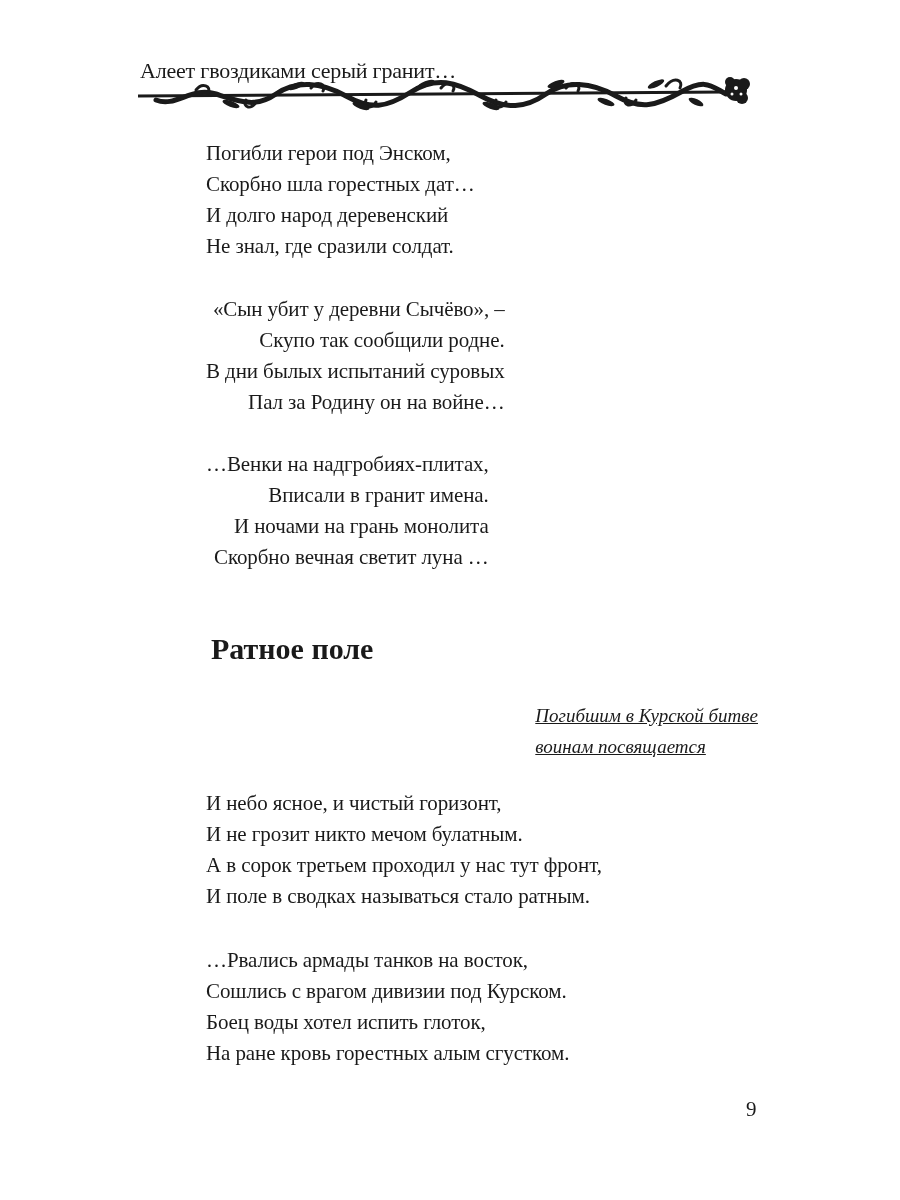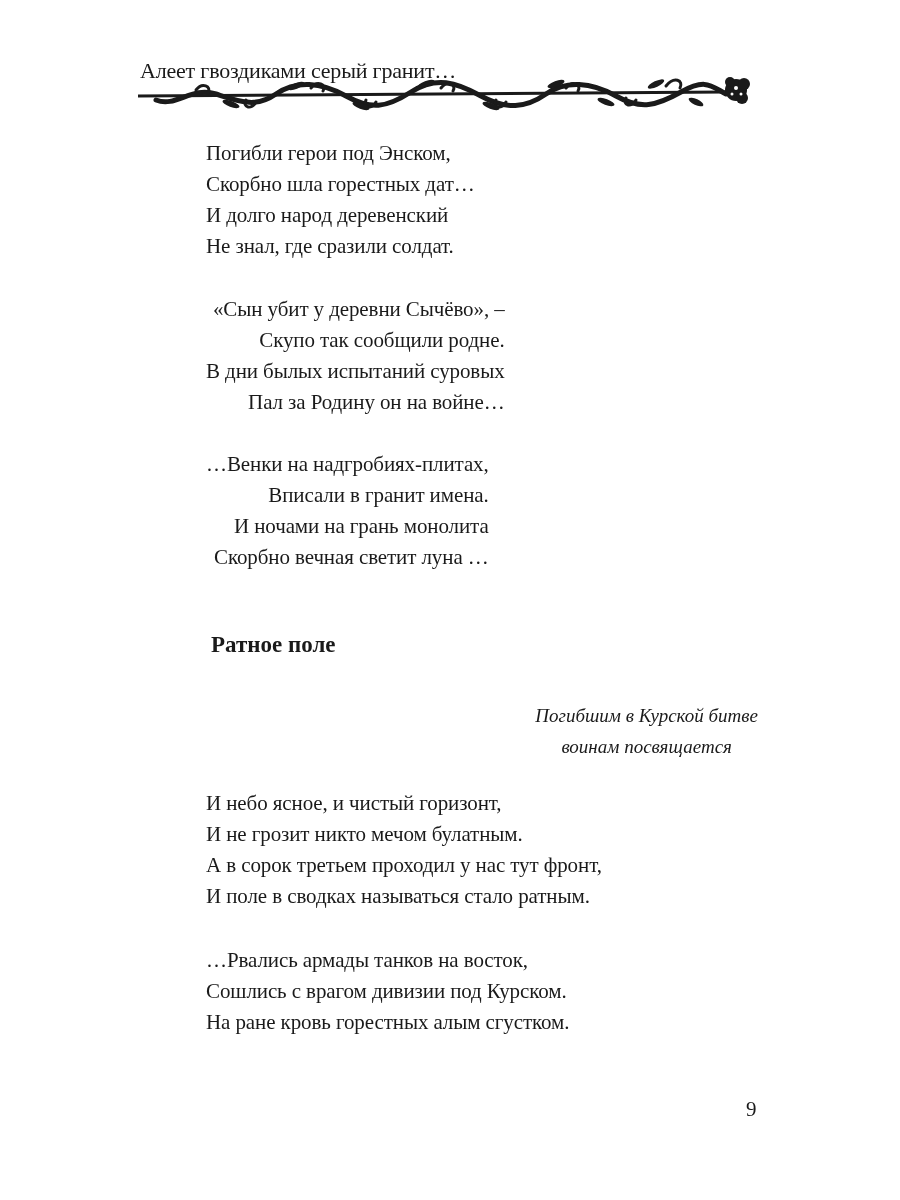--- a/index.html
+++ b/index.html
@@ -39,31 +39,32 @@
       margin-left: 12px;
     }
     .stanza .line {
       display: block;
       white-space: nowrap;
     }
     .title {
       position: absolute;
       left: 211px;
       top: 632px;
-      font-size: 23px;
+      font-size: 30px;
       font-weight: bold;
     }
     .dedication {
       position: absolute;
       right: 142px;
       top: 700px;
-      text-align: center;
+      text-align: left;
       font-style: italic;
       font-size: 19px;
       line-height: 31px;
+      text-decoration: underline;
     }
     .dedication .line { display: block; white-space: nowrap; }
     .page-number {
       position: absolute;
       left: 746px;
       top: 1097px;
       font-size: 21px;
     }
   </style>
 </head>
@@ -145,16 +146,17 @@
 <div class="stanza" style="top:788px;">
   <span class="line">И небо ясное, и чистый горизонт,</span>
   <span class="line">И не грозит никто мечом булатным.</span>
   <span class="line">А в сорок третьем проходил у нас тут фронт,</span>
   <span class="line">И поле в сводках называться стало ратным.</span>
 </div>
 
 <div class="stanza" style="top:945px;">
   <span class="line">…Рвались армады танков на восток,</span>
   <span class="line">Сошлись с врагом дивизии под Курском.</span>
+  <span class="line">Боец воды хотел испить глоток,</span>
   <span class="line">На ране кровь горестных алым сгустком.</span>
 </div>
 
 <div class="page-number">9</div>
 
 </body></html>

